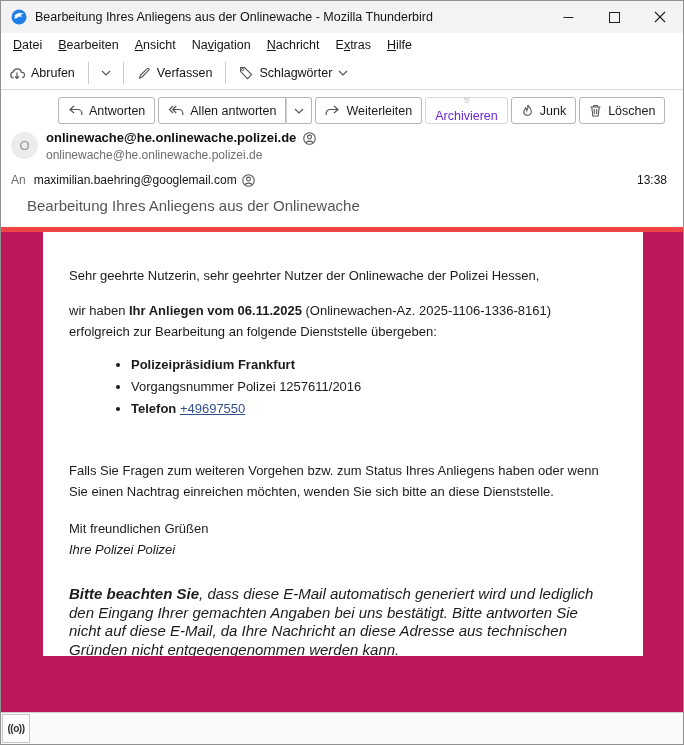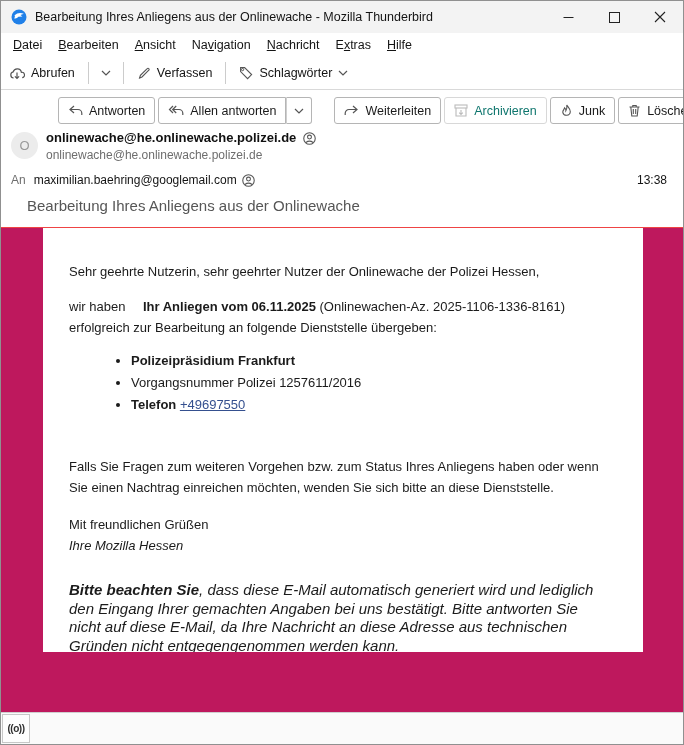--- a/index.html
+++ b/index.html
@@ -22,31 +22,31 @@
   .menu-item u { text-decoration:underline; }
 
   
   .toolbar { height:33px; flex:0 0 auto; background:#fff; border-bottom:1px solid #d9d9d9;
              display:flex; align-items:center; }
   .tb-btn { display:flex; align-items:center; gap:6px; padding:5px 8px; font-size:12.5px; color:#141414; }
   .tb-arrow { padding:5px 7px; display:flex; align-items:center; }
   .tb-sep { width:1px; height:22px; background:#cccccc; margin:0 5px; }
 
   
-  .header-pane { background:#fff; flex:0 0 auto; border-bottom:1px solid #ef4444; }
+  .header-pane { background:#fff; flex:0 0 auto; border-bottom:5px solid #ef4444; }
   .action-row { display:flex; align-items:center; padding:7px 8px 2px 57px; }
   .act-btn { display:inline-flex; align-items:center; gap:6px; height:27px; padding:0 9px;
              border:1px solid #b5b5b5; border-radius:3px; background:#fff; font-size:12.5px;
              color:#1a1a1a; margin-right:3px; white-space:nowrap; }
   .act-group { display:inline-flex; margin-right:3px; }
   .act-group .act-main { border-radius:3px 0 0 3px; margin-right:0; }
   .act-group .act-arrow { border:1px solid #b5b5b5; border-left:1px solid #cfcfcf; height:27px;
              display:inline-flex; align-items:center; padding:0 7px; border-radius:0 3px 3px 0; background:#fff; }
-  .gap-before { margin-left:19px; }
-  .act-btn.disabled { color:#0f766e; border-color:#d8d8d8; }
+  .gap-before { }
+  .act-btn.disabled { color:#6d28d9; border-color:#d8d8d8;flex-direction:column; }
 
   .sender-row { display:flex; padding:4px 8px 0 10px; }
   .avatar { width:27px; height:27px; border-radius:50%; background:#ececec; color:#999;
             font-size:13px; display:flex; align-items:center; justify-content:center;
             margin:2px 8px 0 0; flex:0 0 auto; }
   .sender-name { font-size:13px; font-weight:700; color:#101010; display:flex; align-items:flex-end; gap:7px; }
   .sender-email { font-size:12px; color:#6e6e6e; margin-top:3px; }
 
   .to-row { display:flex; align-items:center; padding:11px 10px 0 10px; font-size:12px; }
   .to-label { color:#6e6e6e; margin-right:8px; }
@@ -231,28 +231,28 @@
       </span>
       <span class="msg-time">13:38</span>
     </div>
 
     <div class="subject-row">Bearbeitung Ihres Anliegens aus der Onlinewache</div>
   </div>
 
   <div class="body-area">
     <div class="email-content">
         <p class="block-paragraph"><span>Sehr geehrte Nutzerin, sehr geehrter Nutzer der Onlinewache der Polizei Hessen,</span></p>
-        <p class="block-paragraph"><span>wir haben </span><span style="font-weight: 700; margin-left: 14px;">Ihr Anliegen vom 06.11.2025</span><span> (Onlinewachen-Az. 2025-1106-1336-8161) erfolgreich zur Bearbeitung an folgende Dienststelle übergeben:</span></p>
+        <p class="block-paragraph"><span>wir haben </span><span style="font-weight: 700;">Ihr Anliegen vom 06.11.2025</span><span> (Onlinewachen-Az. 2025-1106-1336-8161) erfolgreich zur Bearbeitung an folgende Dienststelle übergeben:</span></p>
         <ul class="block-list">
           <li><span style="font-weight: 700;">Polizeipräsidium Frankfurt</span></li>
           <li><span>Vorgangsnummer Polizei 1257611/2016</span></li>
           <li><span style="font-weight: 700;">Telefon </span><a href="#" style="color: rgb(53, 80, 143);">+49697550</a></li>
         </ul>
         <p class="block-paragraph after-list"><span>Falls Sie Fragen zum weiteren Vorgehen bzw. zum Status Ihres Anliegens haben oder wenn Sie einen Nachtrag einreichen möchten, wenden Sie sich bitte an diese Dienststelle.</span></p>
-        <p class="block-paragraph signature"><span>Mit freundlichen Grüßen</span><br><span style="font-style: italic;">Ihre Mozilla Hessen</span></p>
+        <p class="block-paragraph signature"><span>Mit freundlichen Grüßen</span><br><span style="font-style: italic;">Ihre Polizei Polizei</span></p>
         <p class="block-paragraph disclaimer"><span style="font-weight: 700;">Bitte beachten Sie</span><span>, dass diese E-Mail automatisch generiert wird und lediglich den Eingang Ihrer gemachten Angaben bei uns bestätigt. Bitte antworten Sie nicht auf diese E-Mail, da Ihre Nachricht an diese Adresse aus technischen Gründen nicht entgegengenommen werden kann.</span></p>
       </div>
   </div>
 
   <div class="statusbar">
     <span class="status-icon-btn">((o))</span>
   </div>
 
 </div>
 

